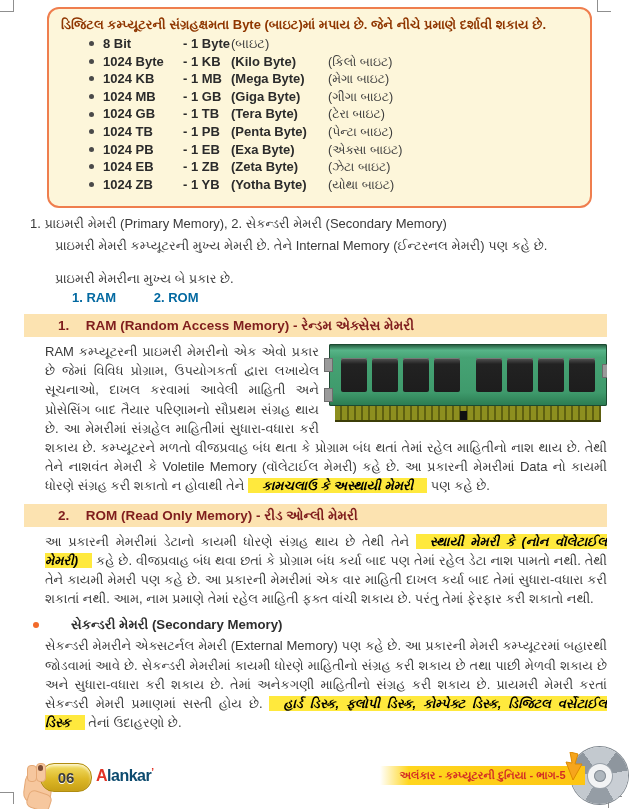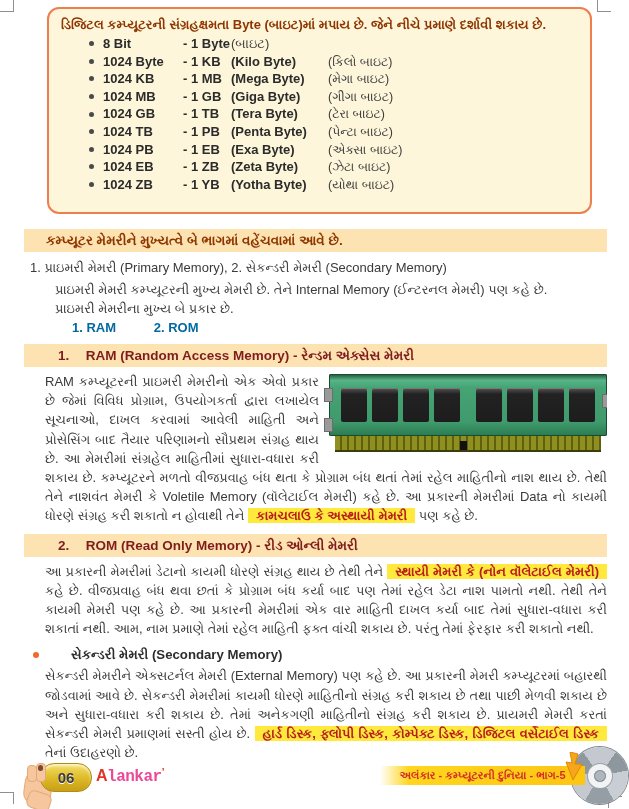--- a/index.html
+++ b/index.html
@@ -13,21 +13,21 @@
   .crop.tr{left:597px;top:0;border-bottom:1px solid #8f8f8f;border-left:1px solid #8f8f8f;}
   .crop.bl{left:0;top:792px;border-top:1px solid #8f8f8f;border-right:1px solid #8f8f8f;}
   .crop.br{left:608px;top:796px;border-top:1px solid #8f8f8f;border-left:1px solid #8f8f8f;}
 
   .bit-line{margin:36px 20px 0 42px;font-size:13px;line-height:16px;display:flex;align-items:flex-start;}
   .dot-orange{width:6px;height:6px;border-radius:50%;background:#f26a2a;display:inline-block;margin:5px 8px 0 0;flex:0 0 auto;}
 
   .byte-box{
     margin:7px 0 0 47px;width:517px;height:175px;
     background:#fdf6da;border:2px solid #ef7e4e;border-radius:12px;
-    padding:6px 12px 22px 12px;
+    padding:6px 12px 16px 12px;
   }
   .byte-box-title{font-size:13px;font-weight:bold;color:#8f3600;line-height:19px;margin-bottom:2px;}
   .byte-row{display:flex;align-items:baseline;height:17.6px;font-size:13px;}
   .b-dot{width:5px;height:5px;border-radius:50%;background:#4a4a4a;margin:0 9px 2px 28px;flex:0 0 auto;align-self:center;}
   .b-qty{width:80px;font-weight:bold;color:#2b2b2b;white-space:nowrap;}
   .b-eq{width:48px;font-weight:bold;color:#2b2b2b;white-space:nowrap;}
   .b-en{width:97px;font-weight:bold;color:#2b2b2b;white-space:nowrap;}
   .b-en.gu-font{font-weight:400;color:#3d3d3d;}
   .b-gu{color:#3d3d3d;font-size:12.5px;white-space:nowrap;}
 
@@ -37,21 +37,21 @@
   .band .no{display:inline-block;width:24px;margin-left:12px;}
 
   .types-line{margin:7px 0 0 30px;font-size:13px;line-height:17px;}
   .bullet-title{margin:8px 0 0 33px;font-size:13.2px;font-weight:bold;color:#2e2e2e;display:flex;align-items:center;}
   .bullet-title .dot-orange{margin:0 7px 0 0;}
   .para-line{margin:5px 0 0 55px;font-size:13px;line-height:17px;}
   .ram-rom-line{margin:3px 0 0 72px;font-size:13px;font-weight:bold;color:#0369a1;}
   .ram-rom-line .t2{margin-left:34px;}
 
   .body-para{margin:5px 0 0 45px;width:562px;font-size:13px;line-height:19.2px;text-align:justify;overflow:hidden;}
-  .hl{background:#ffe93d;color:#b91c1c;font-weight:bold;padding:0 8px;}
+  .hl{background:#ffe93d;color:#000000;font-weight:bold;padding:0 14px;font-style:italic;}
 
   
   .ram-wrap{float:right;width:278px;height:80px;margin:2px 0 6px 10px;position:relative;}
   .ram-pcb{position:relative;height:62px;border-radius:2px;
     background:linear-gradient(180deg,#1e4f35 0%,#57b488 10%,#46a374 22%,#3f9a6c 78%,#2a7a50 100%);
     display:flex;align-items:center;justify-content:center;gap:16px;
     box-shadow:inset 0 0 0 1px #1c4a31;}
   .chip-group{display:flex;gap:5px;}
   .chip{width:26px;height:34px;background:linear-gradient(180deg,#555 0%,#222 18%,#1d1d1d 100%);border-radius:2px;box-shadow:inset 0 1px 0 #777;}
   .ram-pins{height:14px;margin:0 6px;position:relative;
@@ -71,21 +71,21 @@
   .f1{left:27px;top:765px;}
   .f2{left:36px;top:763px;height:17px;}
   .f-nail{position:absolute;left:38px;top:765px;width:5px;height:6px;border-radius:3px;background:#7a4a33;z-index:4;}
   .page-badge{position:absolute;left:40px;top:763px;width:50px;height:27px;border-radius:14px;z-index:2;
     background:linear-gradient(180deg,#f4e06a 0%,#ddb827 55%,#c79f15 100%);
     border:1px solid #b08c10;box-shadow:inset 0 2px 3px rgba(255,255,255,.7);
     display:flex;align-items:center;justify-content:center;
     font-size:15px;font-weight:bold;color:#3a3a3a;text-shadow:0 1px 0 #fff;}
   .brand{position:absolute;left:96px;top:767px;font-size:16px;font-weight:bold;letter-spacing:-0.5px;z-index:2;}
   .brand .b1{color:#e23325;}
-  .brand .b2{color:#ec4899;font-family:Liberation Mono, monospace;}
+  .brand .b2{color:#0c4a6e;}
   .brand .apos{color:#e23325;font-size:10px;vertical-align:top;}
   .ribbon{position:absolute;right:44px;top:766px;width:205px;height:19px;z-index:2;
     background:linear-gradient(90deg,rgba(255,214,30,0) 0%,#ffd61e 14%,#fdc513 100%);
     display:flex;align-items:center;justify-content:center;
     font-size:11px;font-weight:bold;color:#d22d26;}
   .cd{position:absolute;right:1px;top:747px;width:57px;height:57px;border-radius:50%;z-index:1;
     background:conic-gradient(#c3c9cf 0 35deg,#8e969e 35deg 80deg,#c9ced4 80deg 150deg,#959da5 150deg 210deg,#c3c9cf 210deg 275deg,#8e969e 275deg 325deg,#c3c9cf 325deg 360deg);
     box-shadow:0 0 0 1px #7d858d;}
   .cd-ring{position:absolute;left:50%;top:50%;width:24px;height:24px;margin:-12px 0 0 -12px;border-radius:50%;background:#f2f3f4;box-shadow:0 0 0 1px #9aa2aa;}
   .cd-hole{position:absolute;left:50%;top:50%;width:12px;height:12px;margin:-6px 0 0 -6px;border-radius:50%;background:#aeb6bd;box-shadow:inset 0 0 0 1px #858d95;}
@@ -163,26 +163,25 @@
     </div>
     <div class="byte-row">
       <span class="b-dot"></span>
       <span class="b-qty">1024 ZB</span>
       <span class="b-eq">- 1 YB</span>
       <span class="b-en">(Yotha Byte)</span>
       <span class="b-gu">(યોથા બાઇટ)</span>
     </div>
   </div>
 
-  <div class="band">કમ્પ્યૂટર મેમરીને મુખ્યત્વે બે ભાગમાં વહેંચવામાં આવે છે.</div>
 
   <div class="types-line">1. પ્રાઇમરી મેમરી  (Primary Memory), 2. સેકન્ડરી મેમરી  (Secondary Memory)</div>
 
   <div class="para-line">પ્રાઇમરી મેમરી કમ્પ્યૂટરની મુખ્ય મેમરી છે. તેને Internal Memory (ઈન્ટરનલ મેમરી) પણ કહે છે.</div>
-  <div class="para-line" style="margin-top:2px;">પ્રાઇમરી મેમરીના મુખ્ય બે પ્રકાર છે.</div>
+  <div class="para-line" style="margin-top:16px;">પ્રાઇમરી મેમરીના મુખ્ય બે પ્રકાર છે.</div>
   <div class="ram-rom-line">
     <span class="t1">1. RAM</span>
     <span class="t2">2. ROM</span>
   </div>
 
   <div class="band sub" style="margin-top:9px;">
     <span class="no">1.</span>
     <span>RAM  (Random Access Memory)  - રેન્ડમ એક્સેસ મેમરી</span>
   </div>
 

